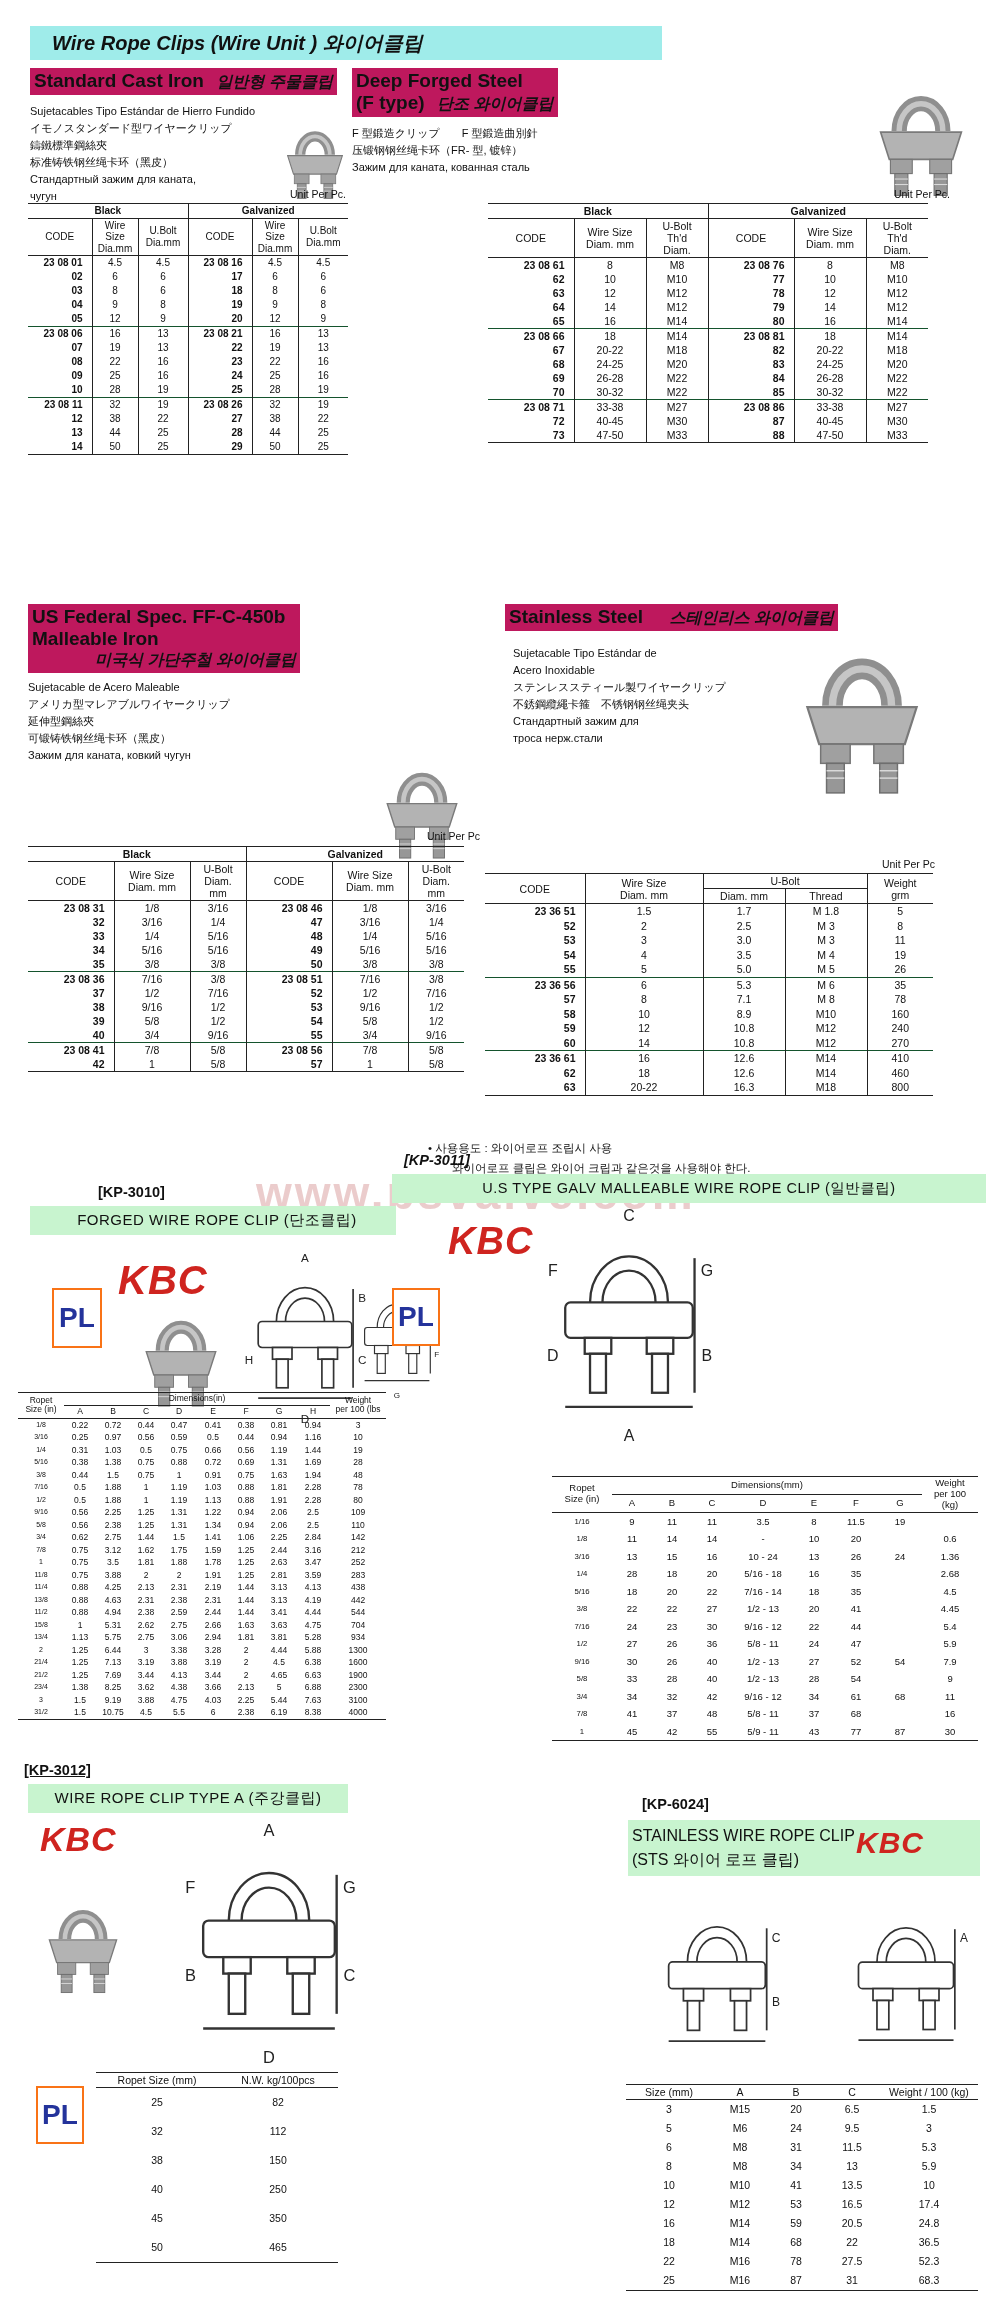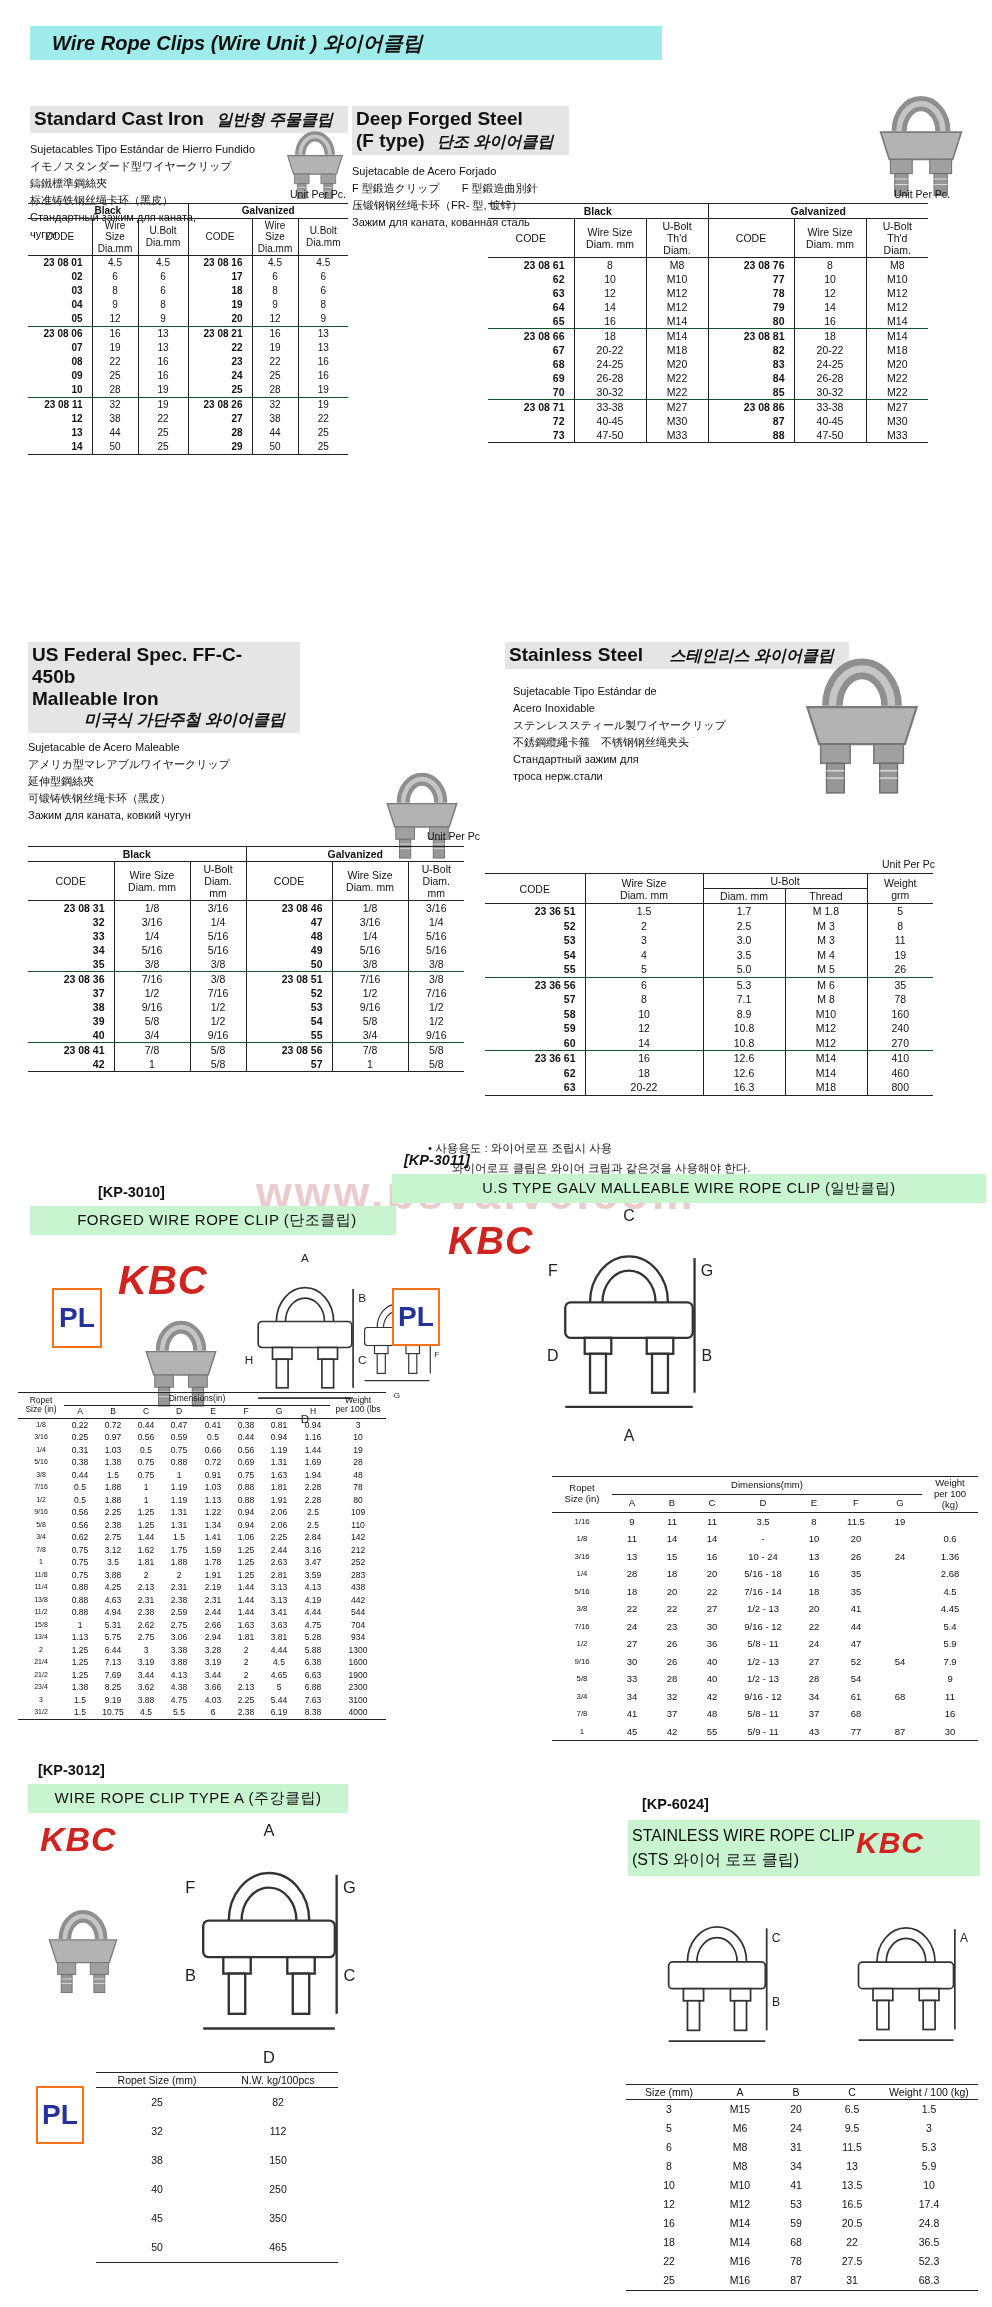--- a/index.html
+++ b/index.html
@@ -3,21 +3,21 @@
 <meta charset="utf-8">
 <style>
   html,body{margin:0;padding:0;background:#e8e8e8;}
   .page{position:relative;width:992px;height:2307px;background:#ffffff;
         font-family:"Liberation Sans","DejaVu Sans",sans-serif;color:#111;overflow:hidden;}
   .abs{position:absolute;}
   
   #title-bar{left:30px;top:26px;width:632px;height:34px;background:#9fecea;
              font-size:20px;font-weight:bold;font-style:italic;line-height:34px;padding-left:22px;box-sizing:border-box;}
   
-  .h-cyan{background:#e5e5e5;display:inline-block;padding:2px 15px 2px 4px;margin-top:38px;}
+  .h-cyan{background:#be185d;display:inline-block;padding:2px 4px 2px 4px;}
   .h-en{font-size:19px;font-weight:bold;}
   .h-ko{font-size:16px;font-weight:bold;font-style:italic;margin-left:8px;}
   .desc-line{font-size:11px;line-height:1.55;white-space:nowrap;}
   .unit{font-size:10.5px;text-align:right;}
   
   table.cat{border-collapse:collapse;border-top:1.5px solid #222;border-bottom:1.5px solid #222;
             border-left:hidden;border-right:hidden;}
   table.cat th{font-weight:normal;border-bottom:1px solid #222;padding:1px 3px;line-height:1.15;
                text-align:center;vertical-align:middle;}
   table.cat th.b{font-weight:bold;}
@@ -217,21 +217,20 @@
       </table>
     </div>
 
   <div class="abs" style="left:352px;top:68px;width:640px;">
     <div class="h-cyan" style="max-width:315px;">
       <div class="h-en">Deep Forged Steel</div>
       <div><span class="h-en">(F type)</span>
            <span class="h-ko">단조 와이어클립</span></div>
     </div>
     <div style="margin-top:8px;">
-        <div class="desc-line">Sujetacable de Acero Forjado</div>
         <div class="desc-line">F 型鍛造クリップ　　F 型鍛造曲別針</div>
         <div class="desc-line">压锻钢钢丝绳卡环（FR- 型, 镀锌）</div>
         <div class="desc-line">Зажим для каната, кованная сталь</div>
       </div>
   </div>
   <div class="abs photo" style="left:862px;top:72px;width:118px;height:142px;">
       <svg viewBox="0 0 100 130" width="100%" height="100%" preserveAspectRatio="xMidYMid meet">
         <path d="M30 54 A20 25 0 1 1 70 54" fill="none" stroke="#8f8f8f" stroke-width="14"></path>
         <path d="M30 54 A20 25 0 1 1 70 54" fill="none" stroke="#c6c6c6" stroke-width="5"></path>
         <path d="M13 55 L87 55 L79 80 L21 80 Z" fill="#b3b3b3" stroke="#7a7a7a" stroke-width="1.5"></path>
@@ -1397,21 +1396,21 @@
             <td>25</td>
             <td>M16</td>
             <td>87</td>
             <td>31</td>
             <td>68.3</td>
           </tr>
         </tbody>
       </table>
     </div>
 
-  <div class="abs kpcode" style="left:38px;top:1762px;">[KP-3012]</div>
+  <div class="abs kpcode" style="left:24px;top:1762px;text-decoration:underline;">[KP-3012]</div>
   <div class="abs gbar" style="left:28px;top:1784px;width:320px;">WIRE ROPE CLIP TYPE A (주강클립)</div>
   <div class="abs kbc" style="left:40px;top:1820px;font-size:34px;">KBC</div>
   <div class="abs photo" style="left:33px;top:1890px;width:100px;height:118px;">
       <svg viewBox="0 0 100 130" width="100%" height="100%" preserveAspectRatio="xMidYMid meet">
         <path d="M30 54 A20 25 0 1 1 70 54" fill="none" stroke="#8f8f8f" stroke-width="14"></path>
         <path d="M30 54 A20 25 0 1 1 70 54" fill="none" stroke="#c6c6c6" stroke-width="5"></path>
         <path d="M13 55 L87 55 L79 80 L21 80 Z" fill="#b3b3b3" stroke="#7a7a7a" stroke-width="1.5"></path>
         <rect x="22" y="80" width="20" height="13" fill="#a0a0a0" stroke="#757575"></rect>
         <rect x="58" y="80" width="20" height="13" fill="#a0a0a0" stroke="#757575"></rect>
         <rect x="26" y="93" width="12" height="20" fill="#979797" stroke="#6e6e6e"></rect>

